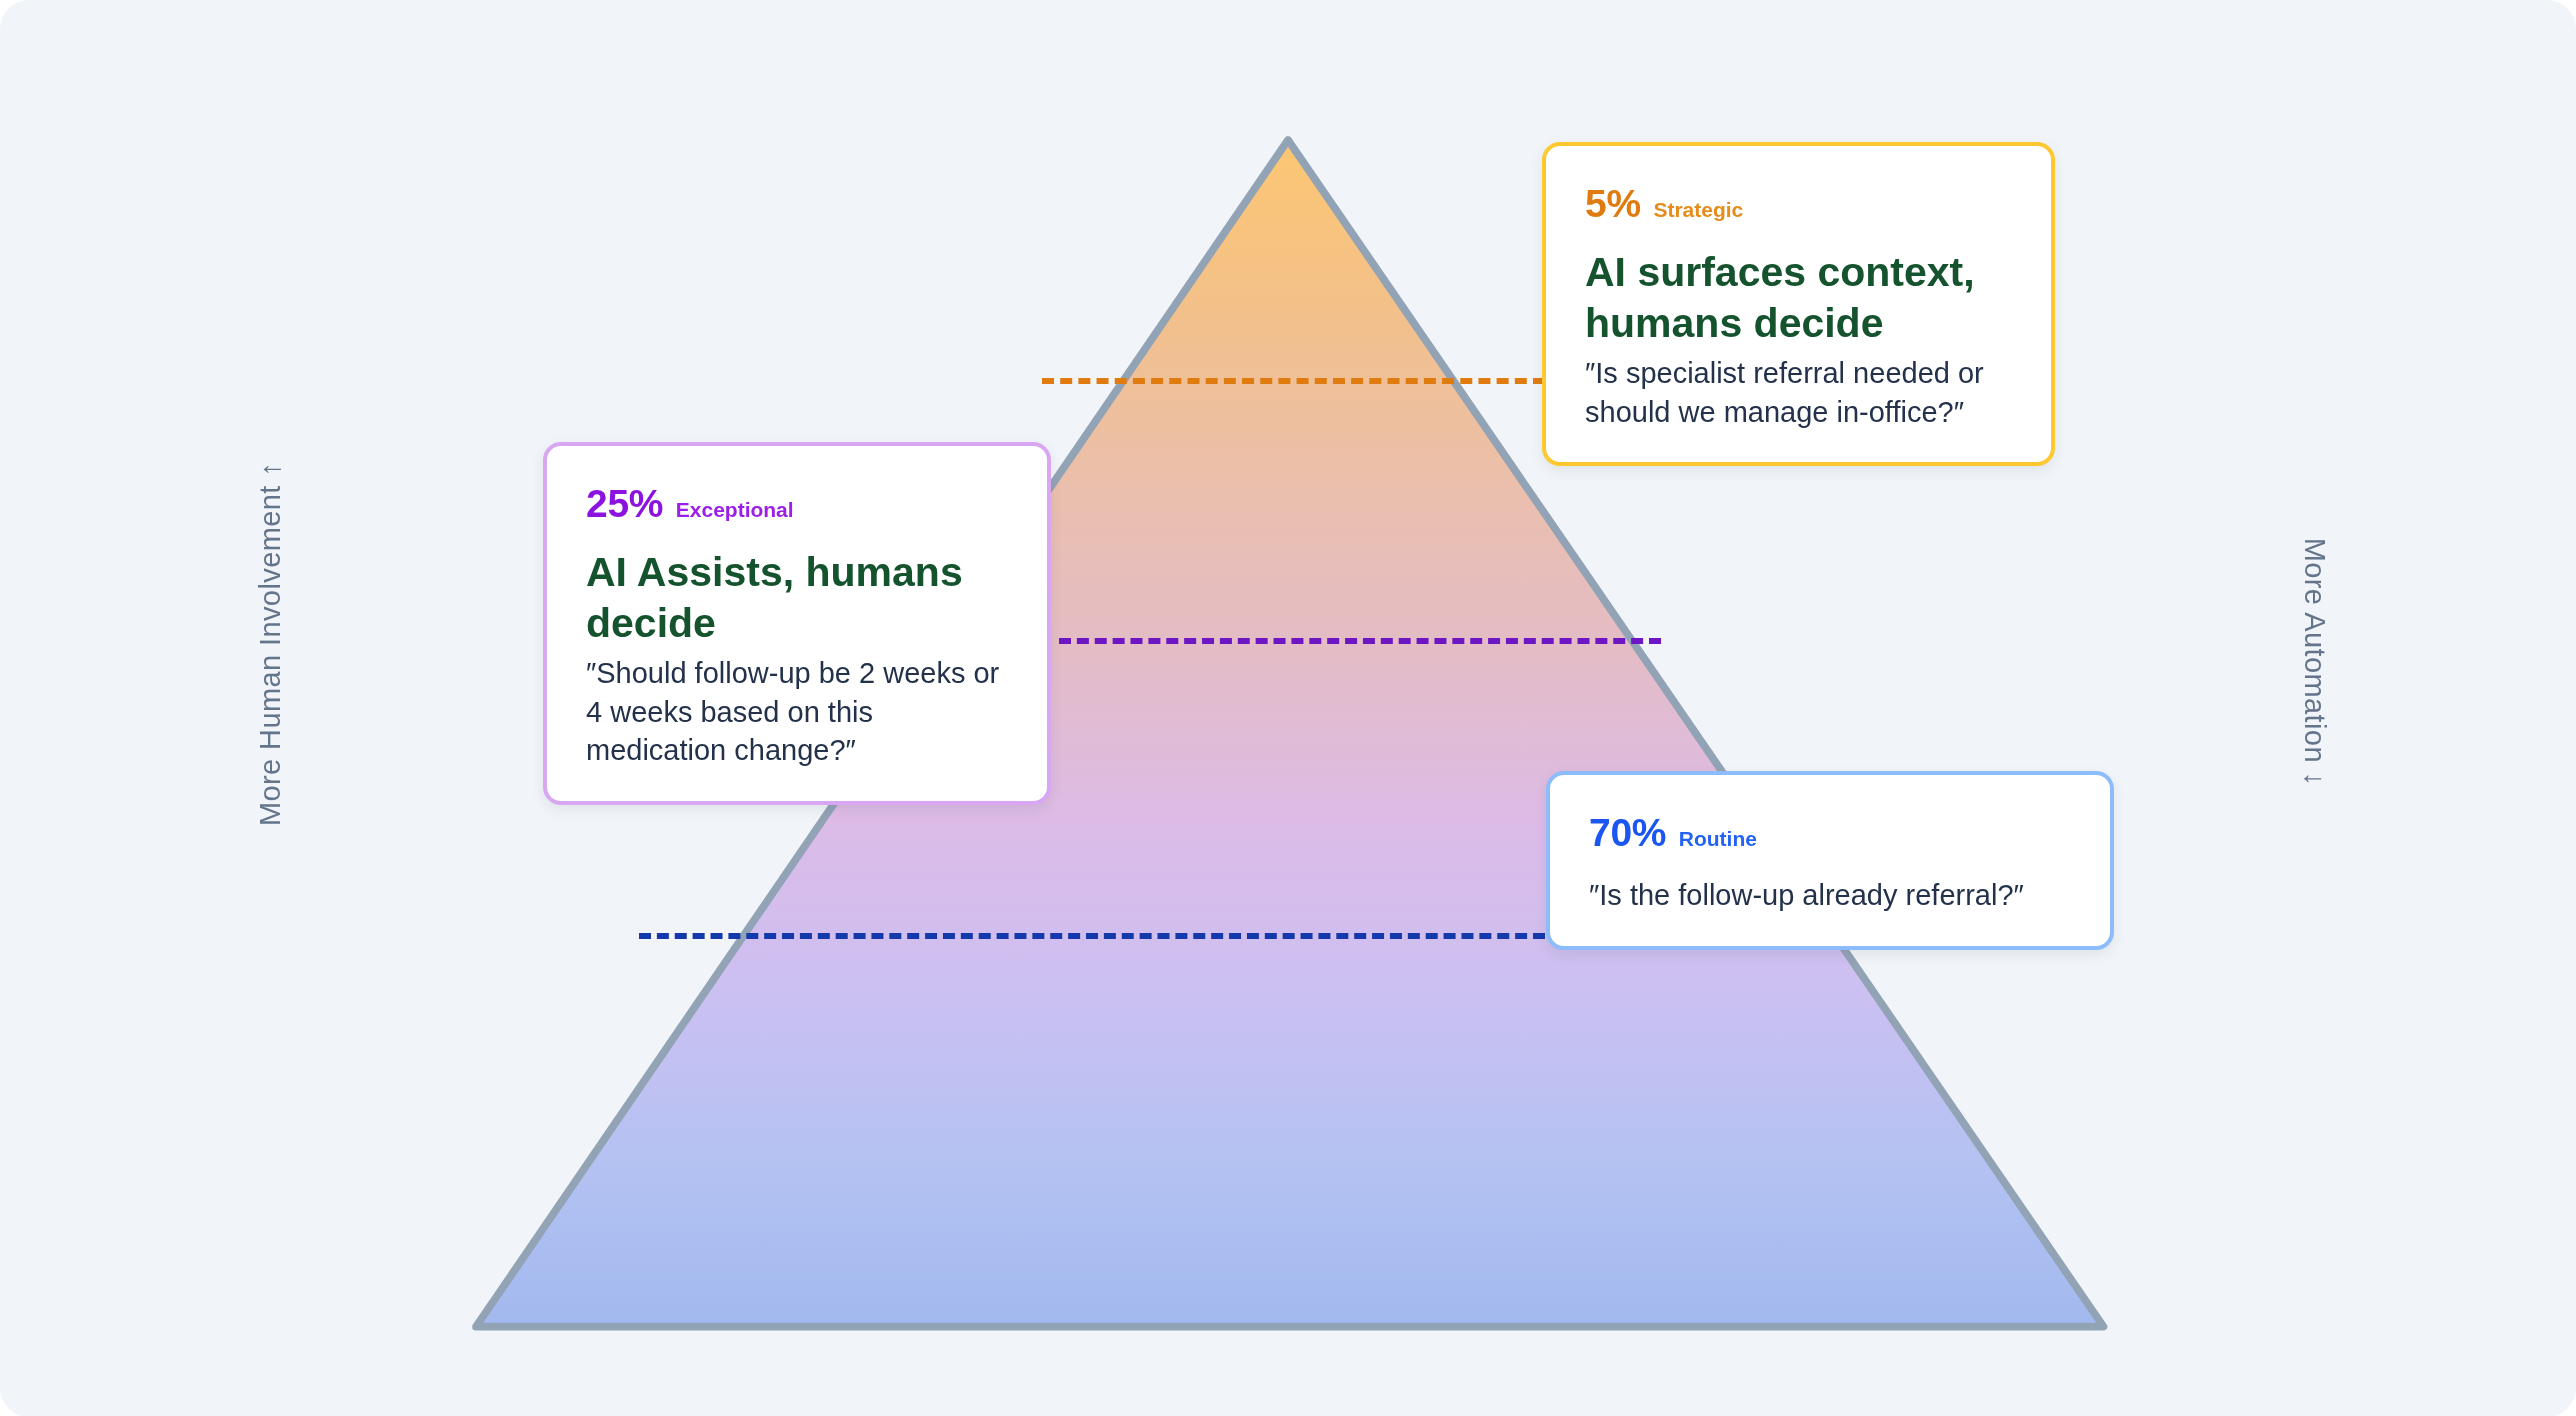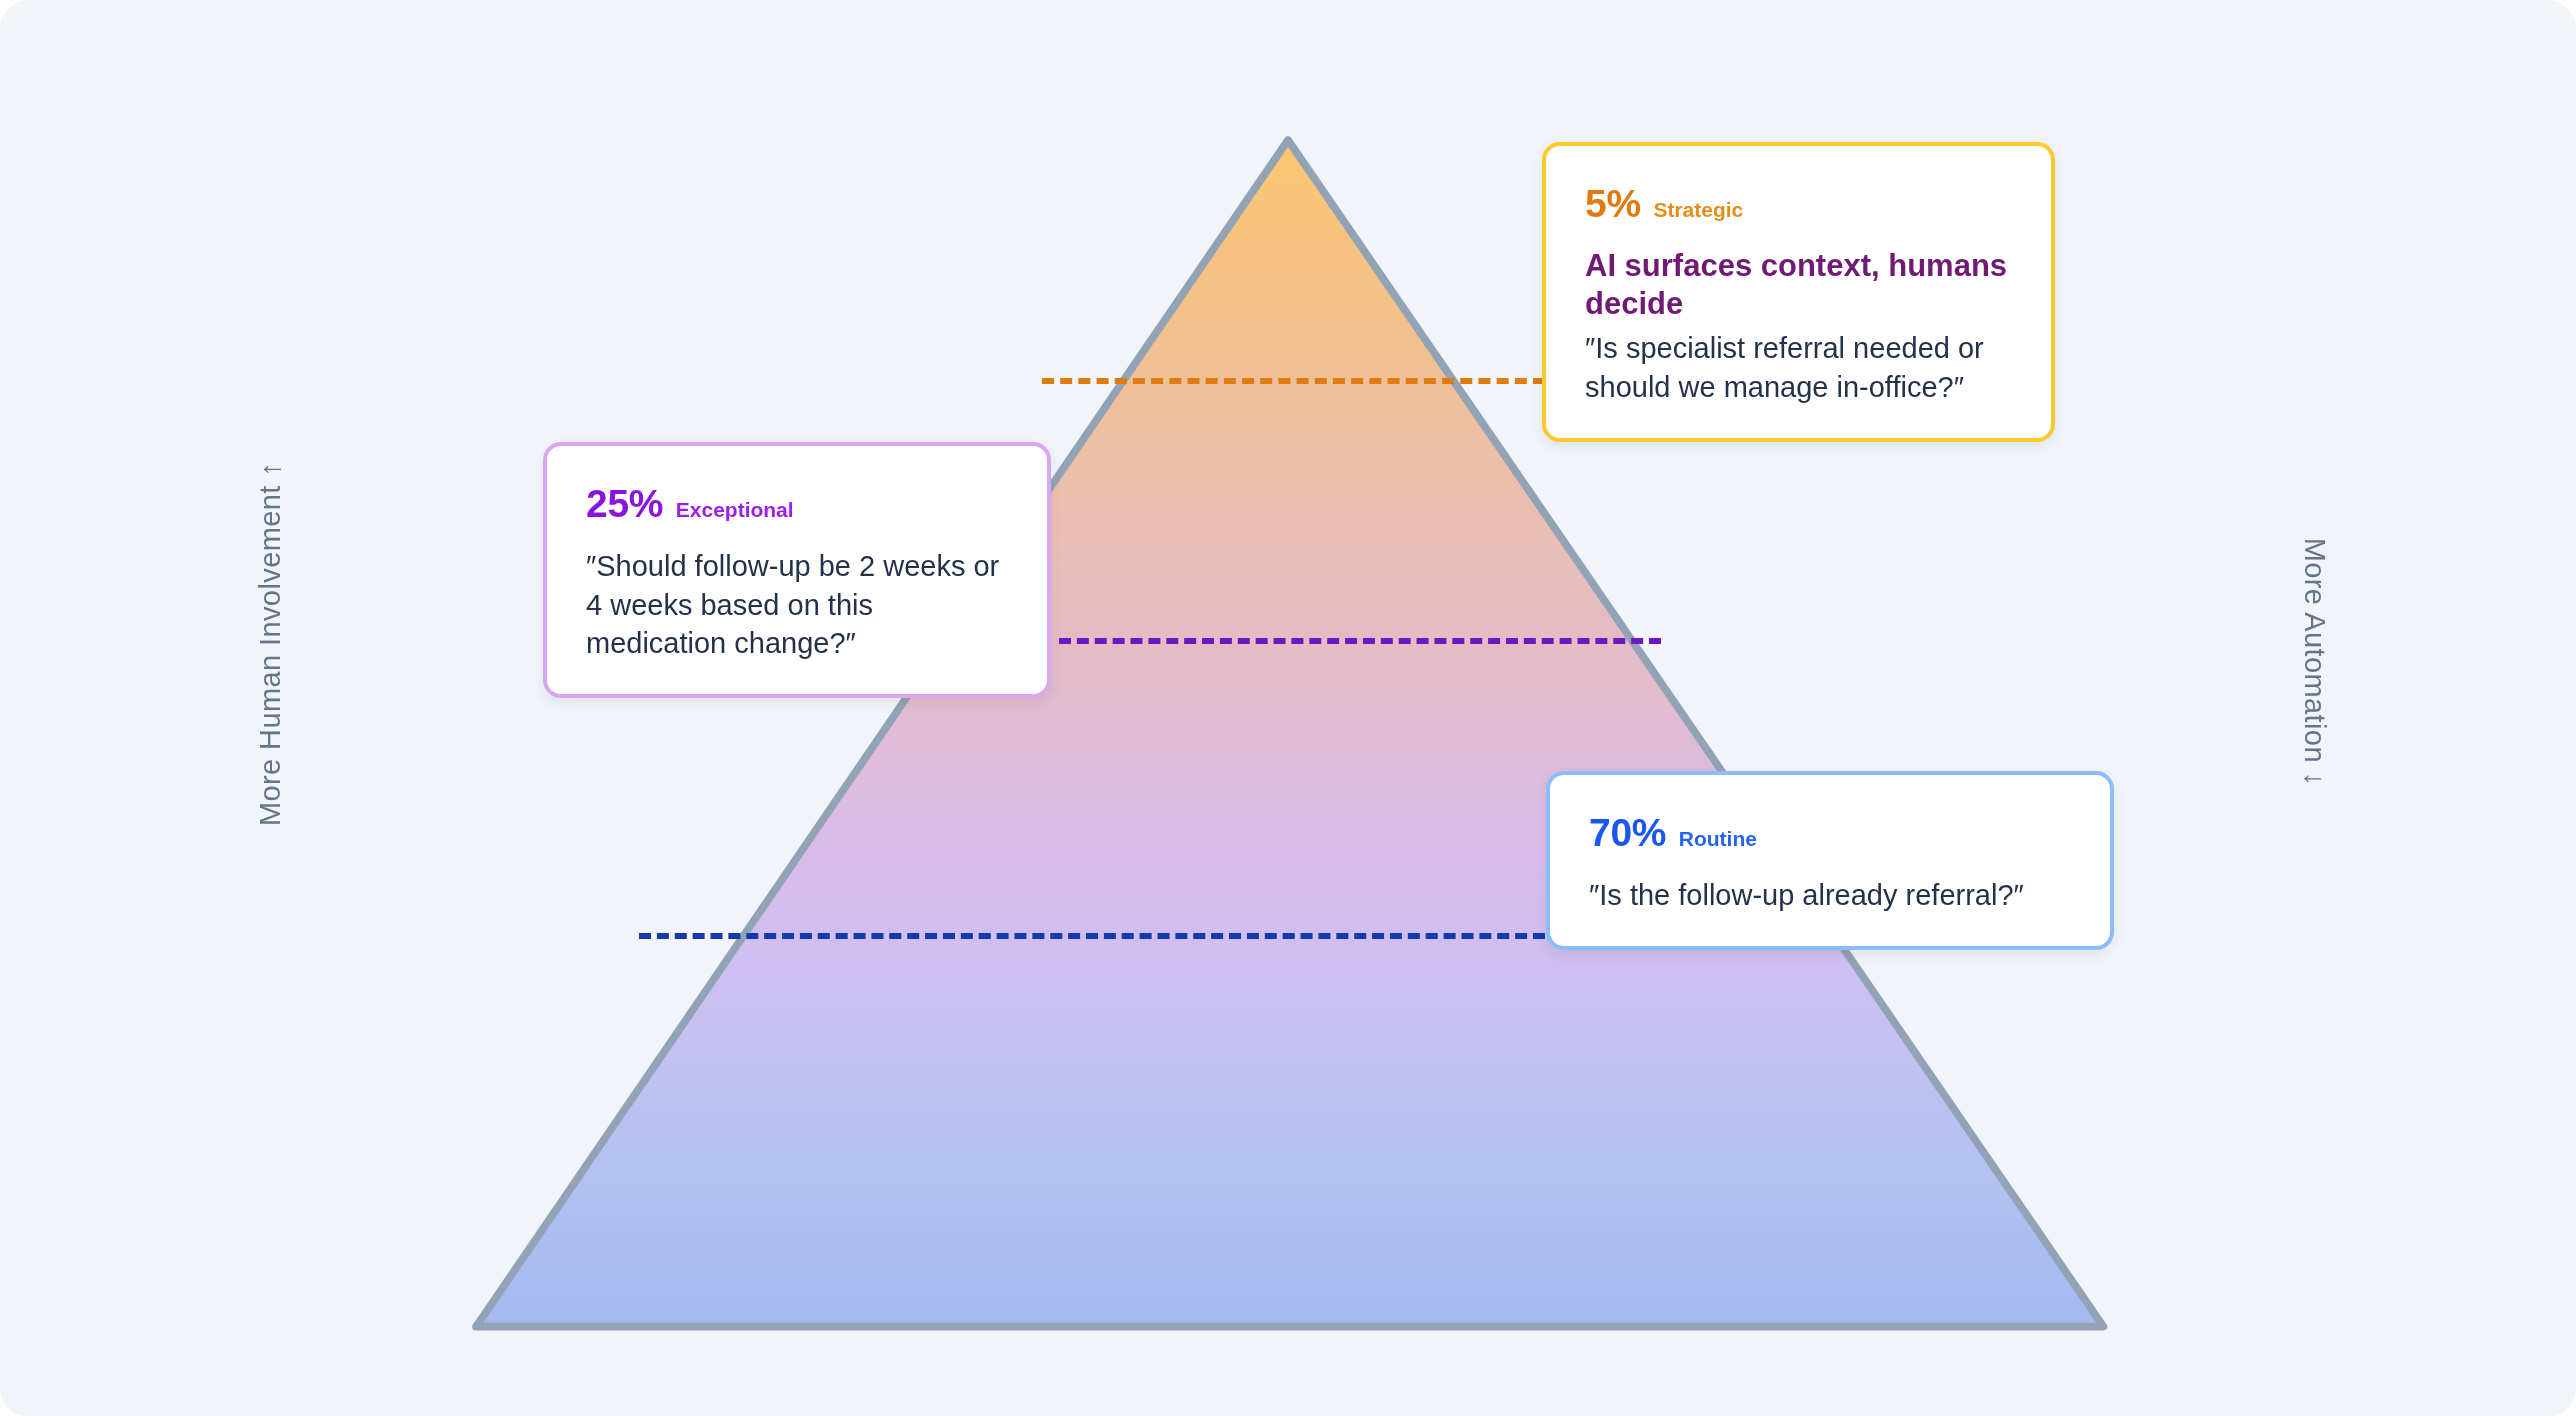--- a/index.html
+++ b/index.html
@@ -79,23 +79,23 @@
   .card-pct {
     font-size: 39px;
     font-weight: 700;
     letter-spacing: -0.3px;
   }
   .card-tier {
     font-size: 21px;
     font-weight: 700;
   }
   .card-title {
-    font-size: 31px;
+    font-size: 41px;
     font-weight: 700;
-    color: #701a75;
+    color: #14532d;
     line-height: 1.24;
     margin-bottom: 5.6px;
   }
   .card-quote {
     font-size: 29px;
     font-weight: 400;
     color: #23324a;
     line-height: 1.33;
   }
 
@@ -170,20 +170,21 @@
     </div>
     <div class="card-title">AI surfaces context, humans decide</div>
     <div class="card-quote">″Is specialist referral needed or should we manage in-office?″</div>
   </div>
 
   <div class="card" id="card-exceptional">
     <div class="card-heading">
       <span class="card-pct" style="color:#8b13e0">25%</span>
       <span class="card-tier" style="color:#9b1fe8">Exceptional</span>
     </div>
+    <div class="card-title">AI Assists, humans decide</div>
     <div class="card-quote">″Should follow-up be 2 weeks or 4 weeks based on this medication change?″</div>
   </div>
 
   <div class="card" id="card-routine">
     <div class="card-heading">
       <span class="card-pct" style="color:#1b56f0">70%</span>
       <span class="card-tier" style="color:#2563f5">Routine</span>
     </div>
     <div class="card-quote">″Is the follow-up already referral?″</div>
   </div>

